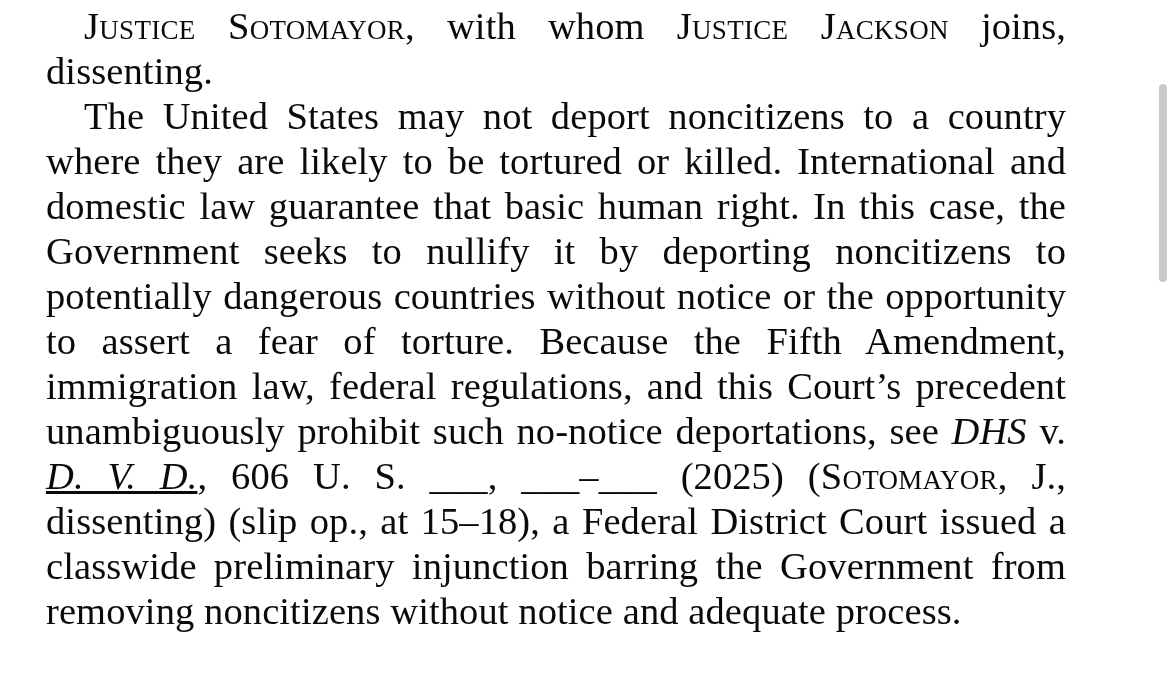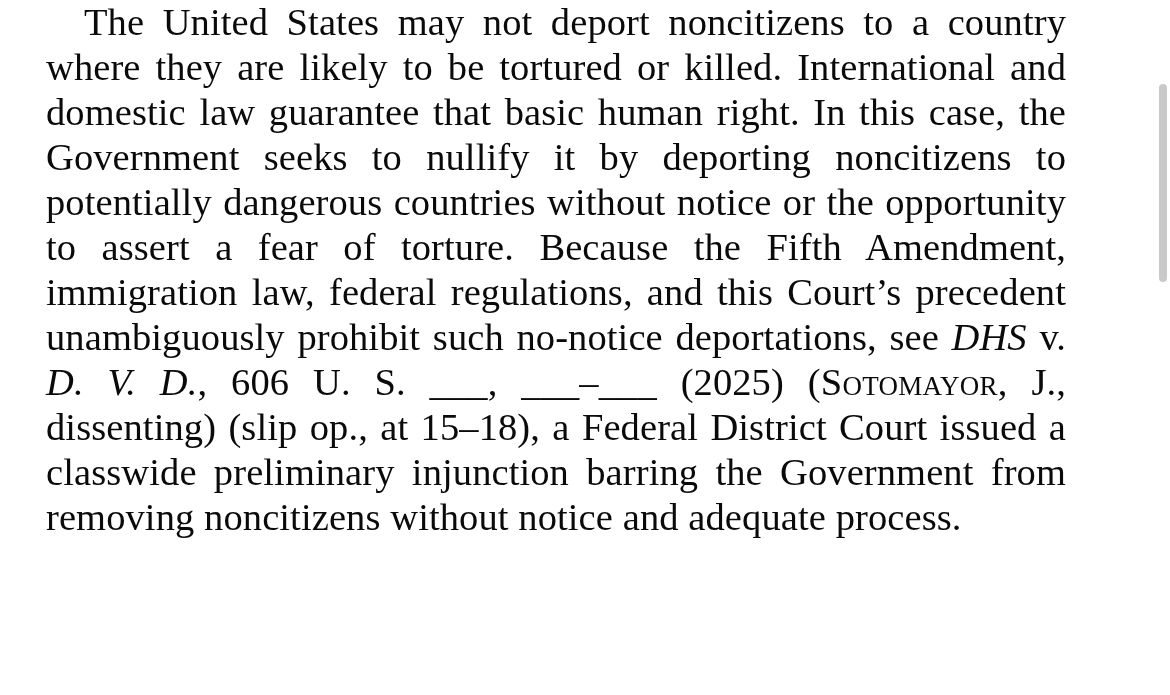--- a/index.html
+++ b/index.html
@@ -41,20 +41,21 @@
   
   .sc {
     font-variant: small-caps;
     letter-spacing: 0.3px;
   }
   .ital {
     font-style: italic;
   }
   .nowrap {
     white-space: nowrap;
+    text-decoration: underline;
   }
   
   .scrollbar-track {
     position: absolute;
     right: 0px;
     top: 0px;
     width: 14px;
     height: 695px;
     background: #ffffff;
   }
@@ -68,20 +69,21 @@
     background: #c9c9c9;
   }
 </style>
 </head>
 <body>
 
 <div id="page">
 
   <div class="doc-body">
 
+    <p class="first"><span class="sc">Justice Sotomayor</span><span>, with whom </span><span class="sc">Justice Jackson</span><span> joins, dissenting.</span></p>
 
     <p><span>The United States may not deport noncitizens to a country where they are likely to be tortured or killed.  International and domestic law guarantee that basic human right. In this case, the Government seeks to nullify it by deporting noncitizens to potentially dangerous countries without notice or the opportunity to assert a fear of torture.  Because the Fifth Amendment, immigration law, federal regulations, and this Court’s precedent unambiguously prohibit such no-notice deportations, see </span><span class="ital">DHS</span><span> v. </span><span class="ital nowrap">D. V. D.</span><span>, 606 U. S. ___, ___–___ (2025) (</span><span class="sc">Sotomayor</span><span>, J., dissenting) (slip op., at 15–18), a Federal District Court issued a classwide preliminary injunction barring the Government from removing noncitizens without notice and adequate process.</span></p>
 
   </div>
 
   <div class="scrollbar-track">
     <div class="scrollbar-thumb"></div>
   </div>
 
 </div>

